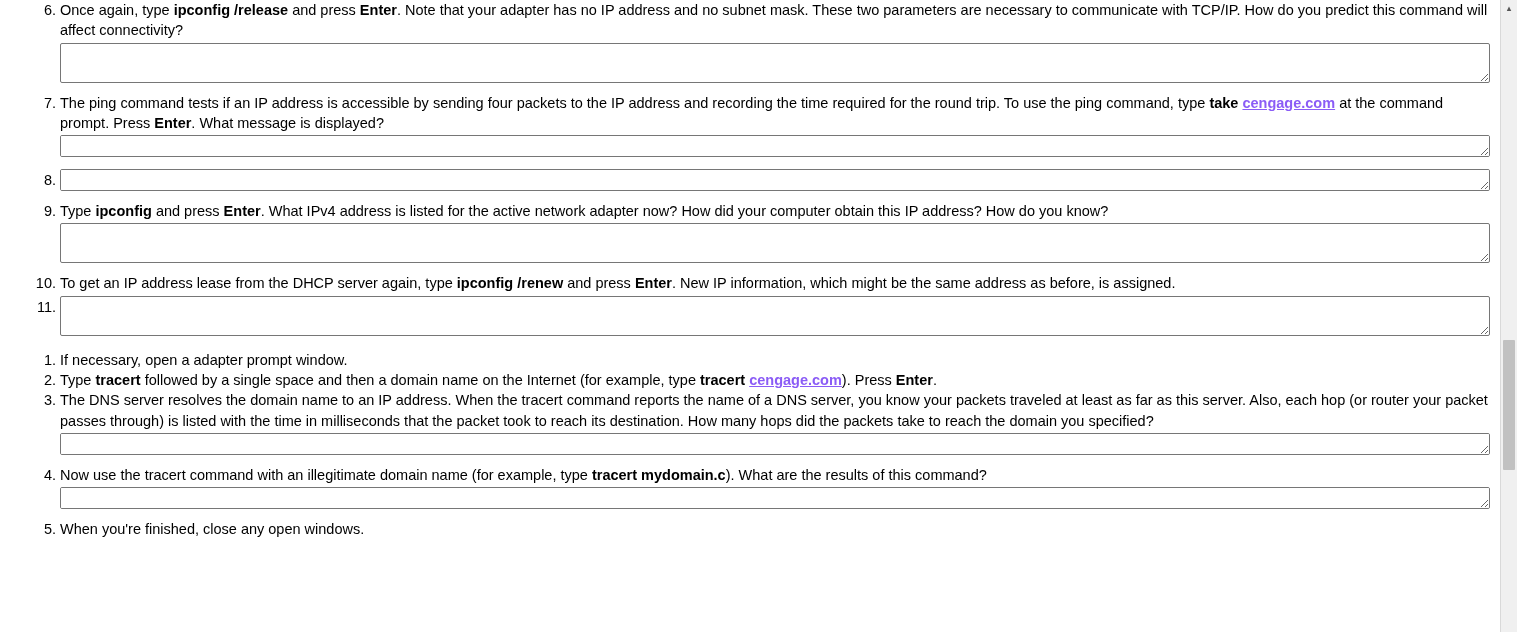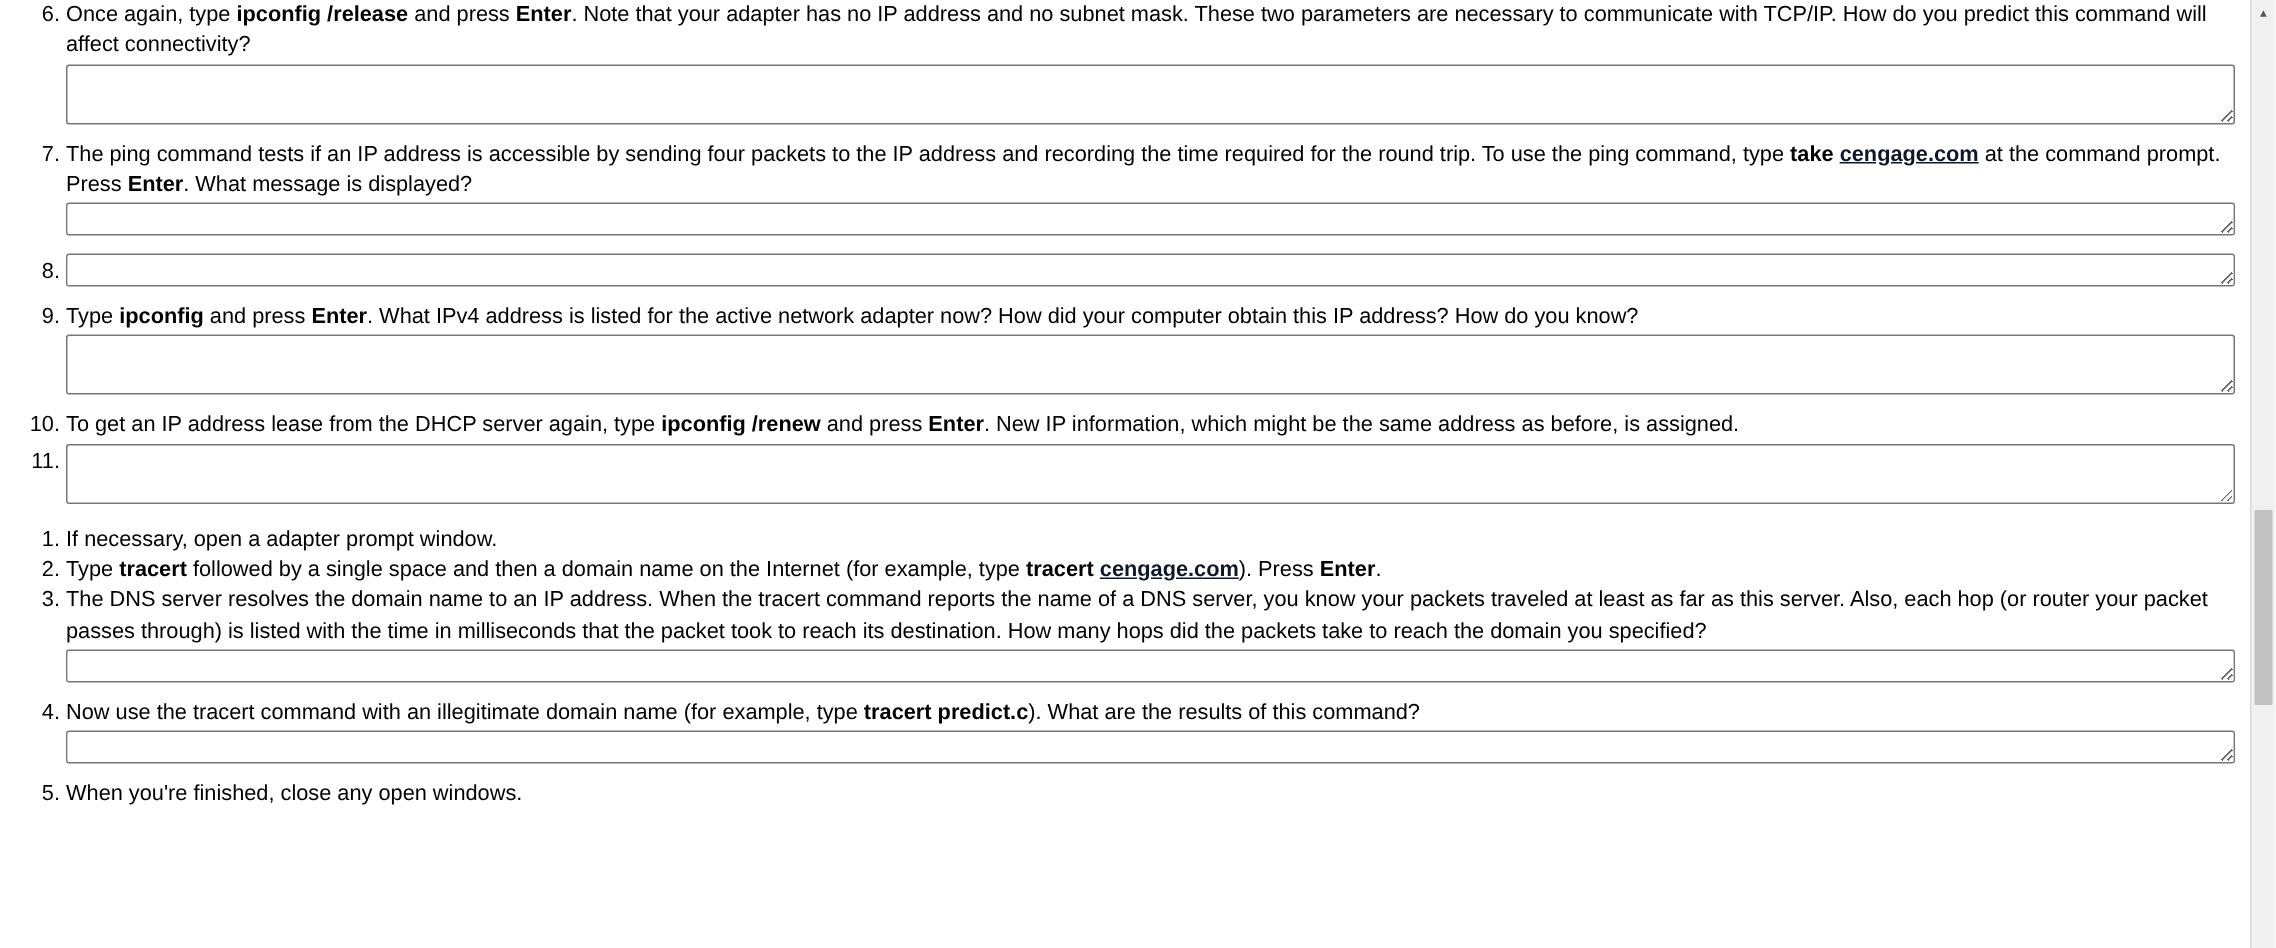--- a/index.html
+++ b/index.html
@@ -19,21 +19,21 @@
       display: flex;
       width: 100%;
     }
     .content {
       flex: 1;
       padding-left: 0;
       padding-right: 10px;
     }
     ol {
       margin: 0;
-      padding-left: 44px;
+      padding-left: 60px;
     }
     ol.second-list {
       margin-top: 4px;
     }
     li {
       padding-bottom: 4px;
     }
     li.tight {
       padding-bottom: 0;
     }
@@ -55,21 +55,21 @@
       min-height: 22px;
     }
     textarea.multi {
       height: 40px;
       min-height: 40px;
     }
     strong, b {
       font-weight: bold;
     }
     a {
-      color: #0f172a;
+      color: #8b5cf6;
       text-decoration: underline;
       font-weight: bold;
     }
     .intro {
       margin: 14px 0 8px 0;
       padding-left: 0;
     }
     .scrollbar-col {
       width: 17px;
       min-width: 17px;
@@ -112,21 +112,21 @@
         <li><span>The ping command tests if an IP address is accessible by sending four packets to the IP address and recording the time required for the round trip. To use the ping command, type <strong>take </strong><a href="#">cengage.com</a> at the command prompt. Press <strong>Enter</strong>. What message is displayed?</span><textarea class="single" rows="1" style=""></textarea></li>
         <li><textarea class="single" rows="1" style=""></textarea></li>
         <li><span>Type <strong>ipconfig</strong> and press <strong>Enter</strong>. What IPv4 address is listed for the active network adapter now? How did your computer obtain this IP address? How do you know?</span><textarea class="multi" rows="2" style=""></textarea></li>
         <li class="tight"><span>To get an IP address lease from the DHCP server again, type <strong>ipconfig /renew</strong> and press <strong>Enter</strong>. New IP information, which might be the same address as before, is assigned.</span></li>
         <li><textarea class="multi" rows="2" style=""></textarea></li>
       </ol>
     <ol id="ol2" class="second-list" start="1">
         <li class="tight"><span>If necessary, open a adapter prompt window.</span></li>
         <li class="tight"><span>Type <strong>tracert</strong> followed by a single space and then a domain name on the Internet (for example, type <strong>tracert </strong><a href="#">cengage.com</a>). Press <strong>Enter</strong>.</span></li>
         <li><span>The DNS server resolves the domain name to an IP address. When the tracert command reports the name of a DNS server, you know your packets traveled at least as far as this server. Also, each hop (or router your packet passes through) is listed with the time in milliseconds that the packet took to reach its destination. How many hops did the packets take to reach the domain you specified?</span><textarea class="single" rows="1" style=""></textarea></li>
-        <li><span>Now use the tracert command with an illegitimate domain name (for example, type <strong>tracert predict.c</strong>). What are the results of this command?</span><textarea class="single" rows="1" style=""></textarea></li>
+        <li><span>Now use the tracert command with an illegitimate domain name (for example, type <strong>tracert mydomain.c</strong>). What are the results of this command?</span><textarea class="single" rows="1" style=""></textarea></li>
         <li class="tight"><span>When you're finished, close any open windows.</span></li>
       </ol>
   </div>
   <div class="scrollbar-col">
     <div class="scroll-up-btn">▴</div>
     <div class="scroll-thumb"></div>
   </div>
 </div>
 
 </body></html>

